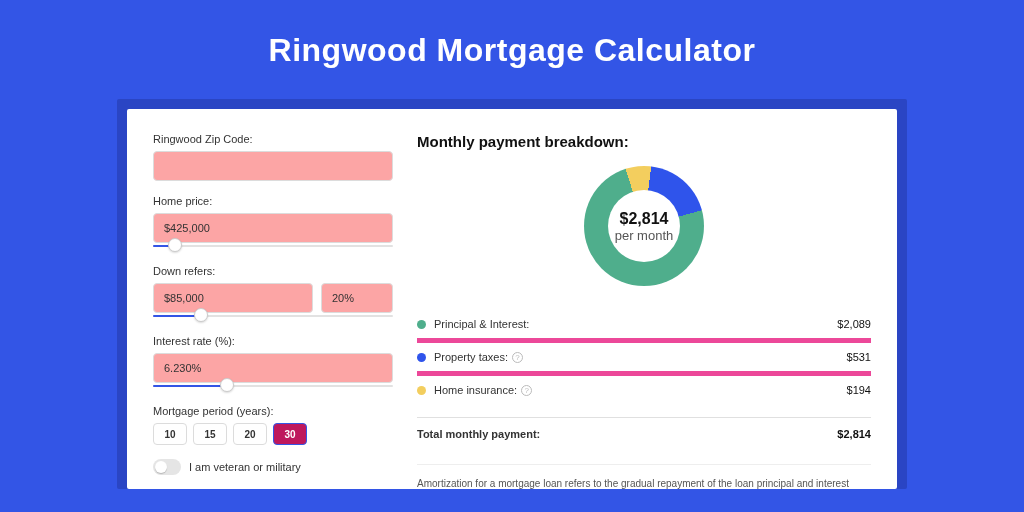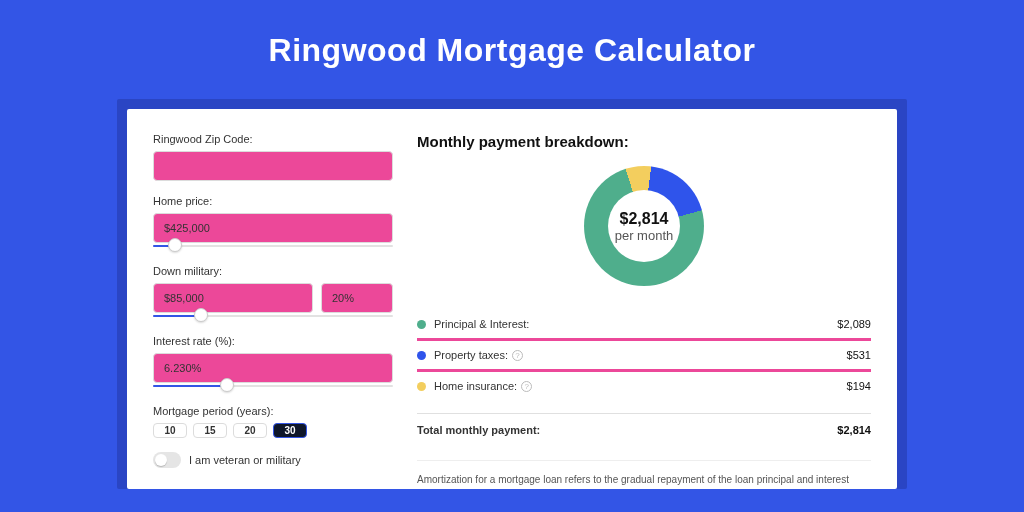--- a/index.html
+++ b/index.html
@@ -53,21 +53,21 @@
     margin-bottom: 14px;
   }
   .input {
     width: 100%;
     height: 30px;
     border: 1px solid #dcdcdc;
     border-radius: 4px;
     padding: 0 10px;
     font-size: 11px;
     color: #333;
-    background: #ec4899;
+    background: #fca5a5;
   }
   .slider-track {
     position: relative;
     height: 10px;
     margin-top: -2px;
   }
   .slider-line {
     position: absolute;
     top: 4px;
     height: 2px;
@@ -92,32 +92,32 @@
     border-radius: 50%;
     box-shadow: 0 1px 2px rgba(0,0,0,0.15);
     transform: translateX(-50%);
   }
   .dp-row { display: flex; gap: 8px; }
   .dp-row .input:first-child { flex: 1 1 auto; }
   .dp-row .input:last-child  { width: 72px; flex: 0 0 72px; }
 
   .period-row { display: flex; gap: 6px; margin-top: 2px; }
   .period-btn {
-    width: 34px; height: 15px;
+    width: 34px; height: 22px;
     border: 1px solid #dcdcdc;
     border-radius: 4px;
     background: #fff;
     font-size: 10px;
     font-weight: 600;
     color: #333;
     display: flex; align-items: center; justify-content: center;
     cursor: pointer;
   }
   .period-btn.active {
-    background: #0f172a;
+    background: #be185d;
     border-color: #3355E6;
     color: #fff;
   }
 
   .toggle-row {
     display: flex; align-items: center; gap: 8px;
     margin-top: 10px;
     text-align: right;
   }
   .toggle {
@@ -166,21 +166,21 @@
     align-items: center; justify-content: center;
   }
   .donut-val { font-size: 16px; font-weight: 700; color: #111; }
   .donut-sub { font-size: 13px; color: #555; }
 
   .legend { margin-top: 14px; }
   .legend-row {
     display: flex; align-items: center;
     font-size: 11px;
     padding: 8px 0;
-    border-top: 3px solid #ec4899;
+    border-top: 5px solid #ec4899;
   }
   .legend-row:first-child { border-top: none; }
   .legend-row.total { font-weight: 700; border-top: 1px solid #e0e0e0; padding-top: 10px; margin-top: 13px; }
   .dot {
     width: 9px; height: 9px; border-radius: 50%;
     margin-right: 8px; flex: 0 0 auto;
   }
   .legend-label { flex: 1 1 auto; display: flex; align-items: center; gap: 4px; color: #333; }
   .legend-val { color: #111; }
   .help {
@@ -218,21 +218,21 @@
           <label class="flabel">Home price:</label>
           <input class="input" value="$425,000" style="">
           <div class="slider-track">
             <div class="slider-line"></div>
             <div class="slider-fill" id="price-fill" style="width: 9%;"></div>
             <div class="slider-thumb" id="price-thumb" style="left: 9%;"></div>
           </div>
         </div>
 
         <div class="field">
-          <label class="flabel">Down military:</label>
+          <label class="flabel">Down refers:</label>
           <div class="dp-row">
             <input class="input" value="$85,000" style="">
             <input class="input" value="20%" style="">
           </div>
           <div class="slider-track">
             <div class="slider-line"></div>
             <div class="slider-fill" id="down-fill" style="width: 20%;"></div>
             <div class="slider-thumb" id="down-thumb" style="left: 20%;"></div>
           </div>
         </div>

